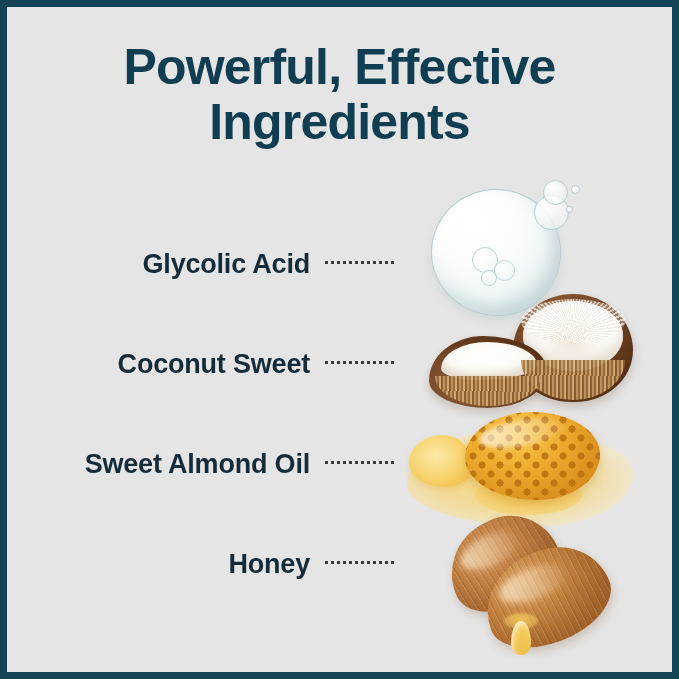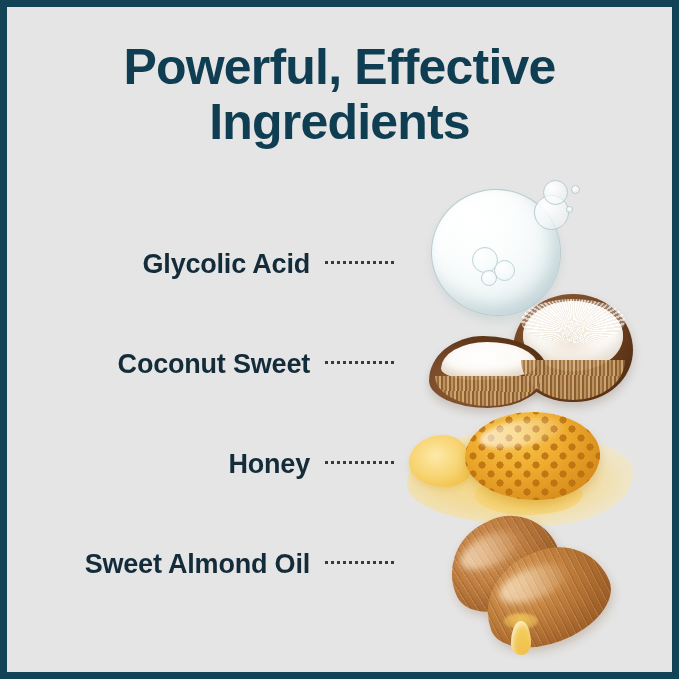--- a/index.html
+++ b/index.html
@@ -337,28 +337,28 @@
       </div>
 
       <div class="row">
         <div class="row-label">Coconut Sweet</div>
         <div class="row-leader">
             <i></i>
           </div>
       </div>
 
       <div class="row">
-        <div class="row-label">Honey</div>
+        <div class="row-label">Sweet Almond Oil</div>
         <div class="row-leader">
             <i></i>
           </div>
       </div>
 
       <div class="row">
-        <div class="row-label">Sweet Almond Oil</div>
+        <div class="row-label">Honey</div>
         <div class="row-leader">
             <i></i>
           </div>
       </div>
 
     </div>
 
     <div id="art">
 
       <div class="art-item gel-wrap">

